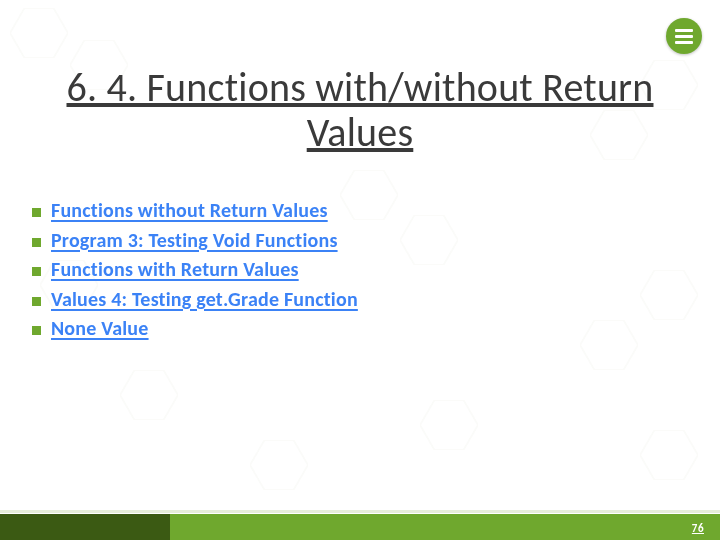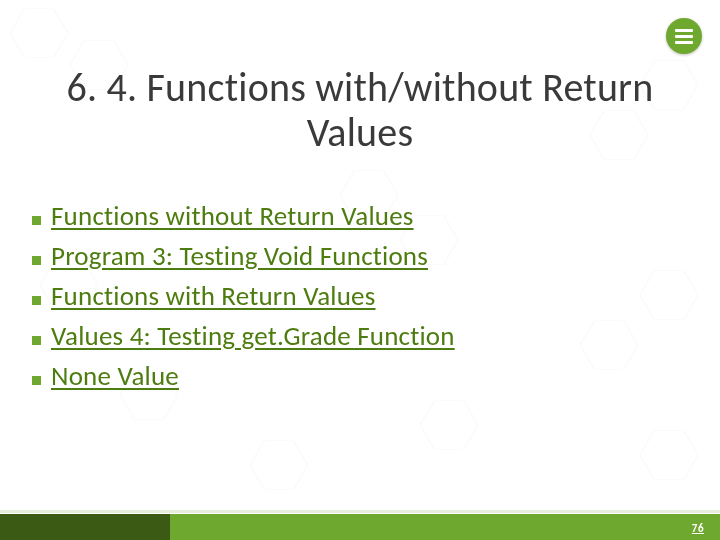--- a/index.html
+++ b/index.html
@@ -48,35 +48,36 @@
   h1.title {
     position: absolute;
     top: 66px;
     left: 50px; right: 50px;
     text-align: center;
     font-weight: 300;
     font-size: 40px;
     line-height: 1.12;
     color: #3a3a3a;
     letter-spacing: 0.2px;
+    text-decoration: underline;
   }
   ul.bullets {
     position: absolute;
     top: 196px;
     left: 32px;
     right: 40px;
     list-style: none;
   }
   ul.bullets li {
     display: flex;
     align-items: baseline;
-    font-size: 27px;
+    font-size: 20px;
     line-height: 1.48;
-    font-weight: 400;
-    color: #4d7c0f;
+    font-weight: 700;
+    color: #3b82f6;
   }
   ul.bullets li .sq {
     flex: 0 0 auto;
     width: 9px; height: 9px;
     background: #6fa82e;
     margin-right: 10px;
     margin-top: 12px;
   }
   ul.bullets li .txt {
     flex: 1 1 auto;

